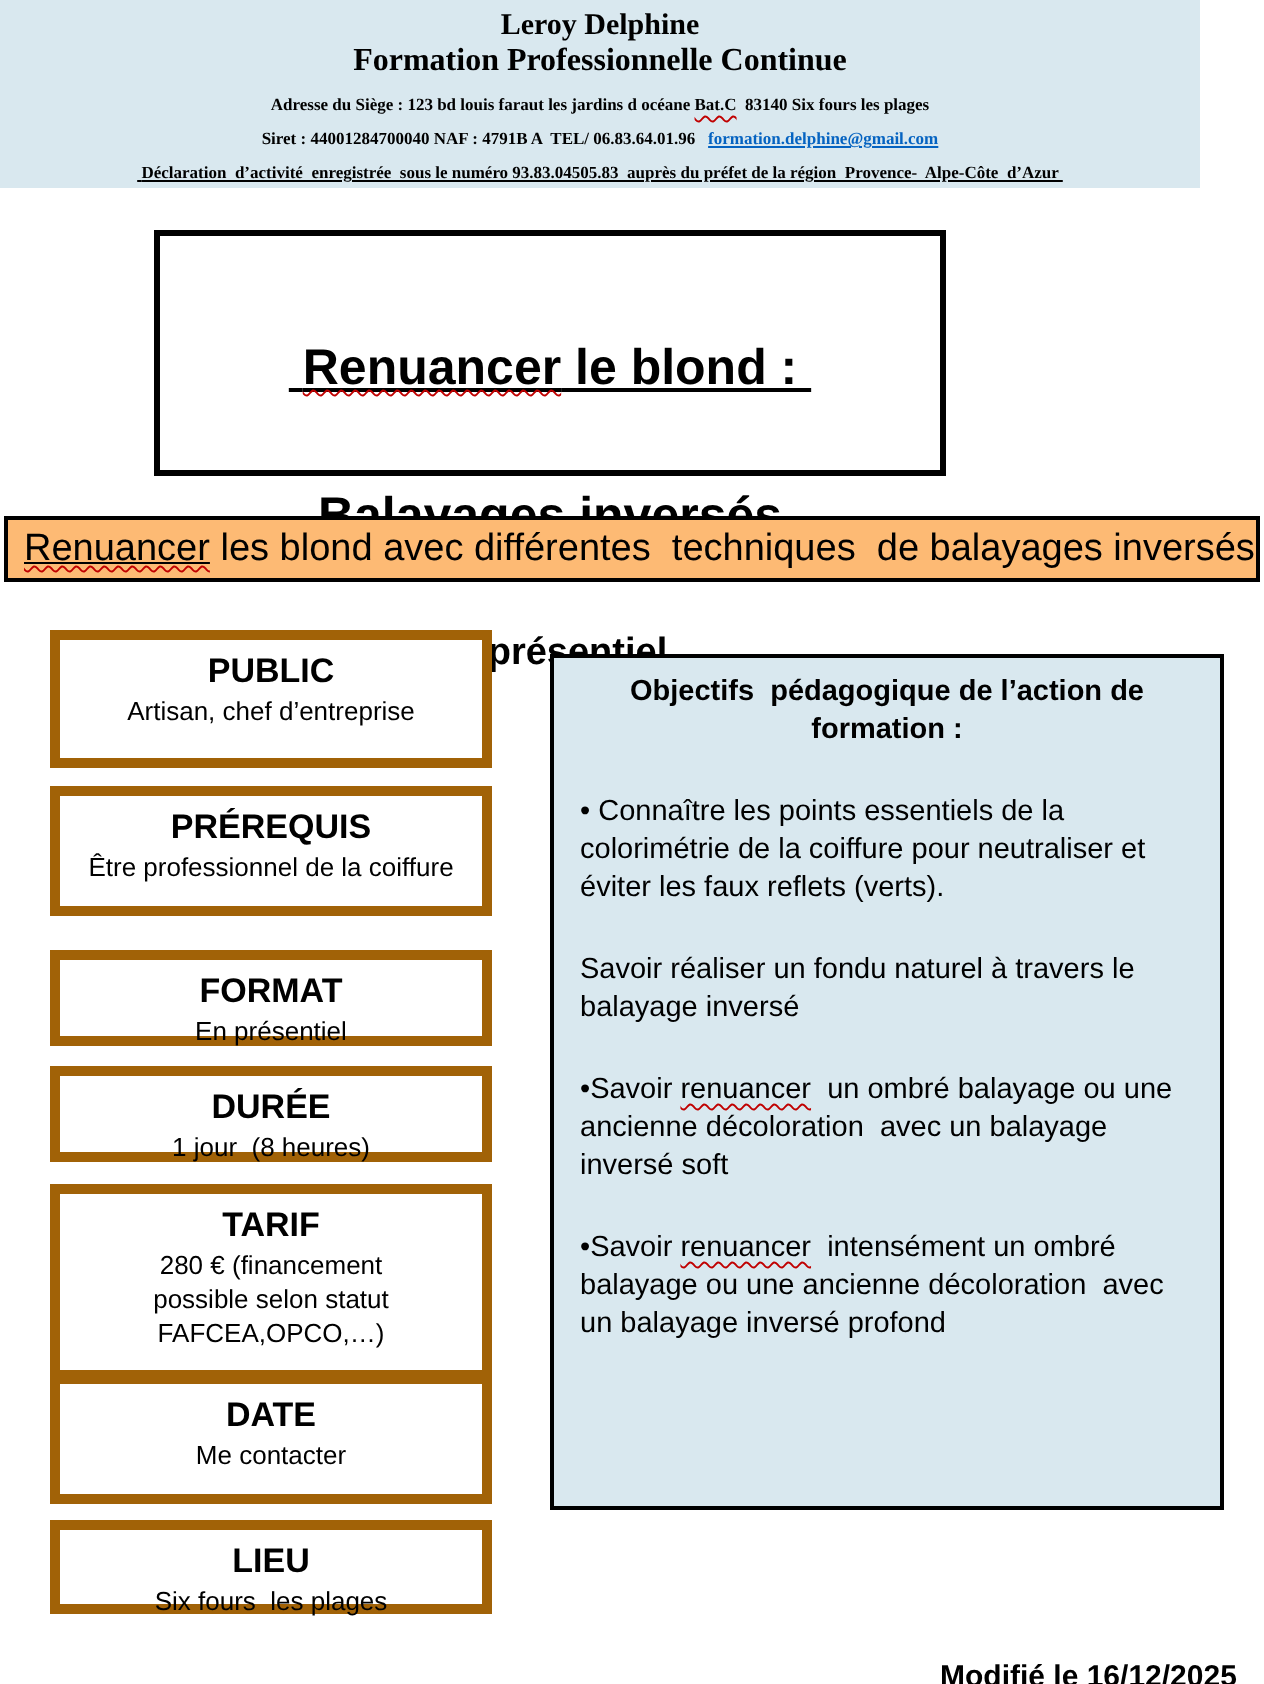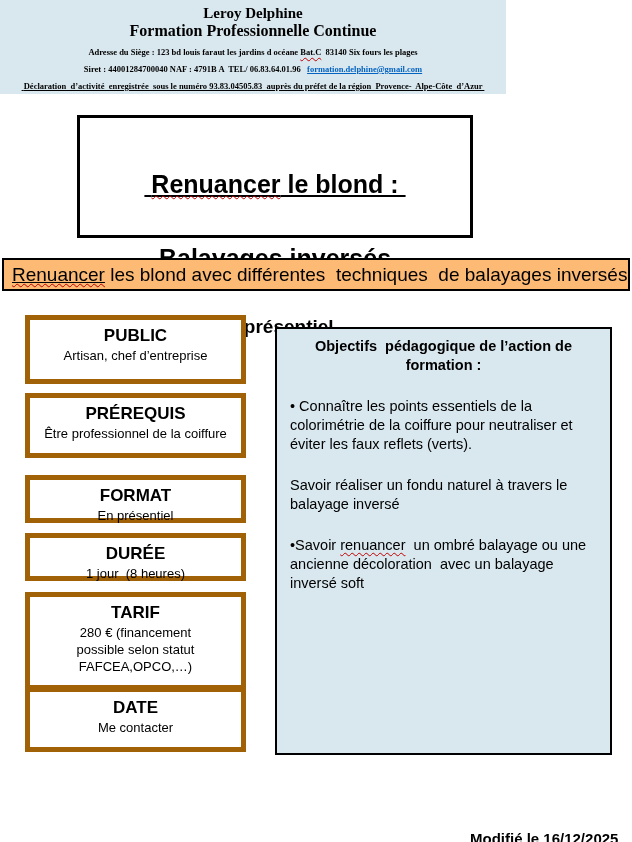--- a/index.html
+++ b/index.html
@@ -3,21 +3,21 @@
 <meta charset="utf-8">
 <style>
   html,body { margin:0; padding:0; background:#ffffff; }
   .page {
     position:relative; width:632px; height:842px; background:#ffffff;
     font-family:"Liberation Sans", sans-serif; color:#000; overflow:hidden;
   }
 
   
   .letterhead {
-    position:absolute; top:0; left:0; width:506px; height:94px;
+    position:absolute; top:0; left:0; width:600px; height:94px;
     background:#d9e8ef; text-align:center;
     font-family:"Liberation Serif", serif; font-weight:bold;
     box-sizing:border-box; padding-top:5px;
   }
   .h-name  { font-size:15px; line-height:17px; }
   .h-sub   { font-size:16px; line-height:18px; }
   .h-small { font-size:8.5px; line-height:10px; margin-top:7px; white-space:pre-wrap; }
   .u  { text-decoration:underline; }
   .sq {
     text-decoration-line:underline; text-decoration-style:wavy;
@@ -107,23 +107,28 @@
   <div class="info-box" style="top:592px;height:98px">
     <div class="info-title">TARIF</div>
     <div class="info-line">280 € (financement</div>
     <div class="info-line">possible selon statut</div>
     <div class="info-line">FAFCEA,OPCO,…)</div>
   </div>
   <div class="info-box" style="top:687px;height:65px">
     <div class="info-title">DATE</div>
     <div class="info-line">Me contacter</div>
   </div>
+  <div class="info-box" style="top:760px;height:47px">
+    <div class="info-title">LIEU</div>
+    <div class="info-line">Six fours  les plages</div>
+  </div>
 
   <div class="objectives">
     <div class="obj-title">Objectifs  pédagogique de l’action de formation :</div>
     <p class="obj-p">• Connaître les points essentiels de la colorimétrie de la coiffure pour neutraliser et éviter les faux reflets (verts).</p>
     <p class="obj-p">Savoir réaliser un fondu naturel à travers le balayage inversé</p>
     <p class="obj-p"><span>•Savoir </span><span class="sq">renuancer</span><span>  un ombré balayage ou une ancienne décoloration  avec un balayage inversé soft</span></p>
+    <p class="obj-p"><span>•Savoir </span><span class="sq">renuancer</span><span>  intensément un ombré balayage ou une ancienne décoloration  avec un balayage inversé profond</span></p>
   </div>
 
   <div class="footer-modified">Modifié le 16/12/2025</div>
 
 </div>
 
 </body></html>

